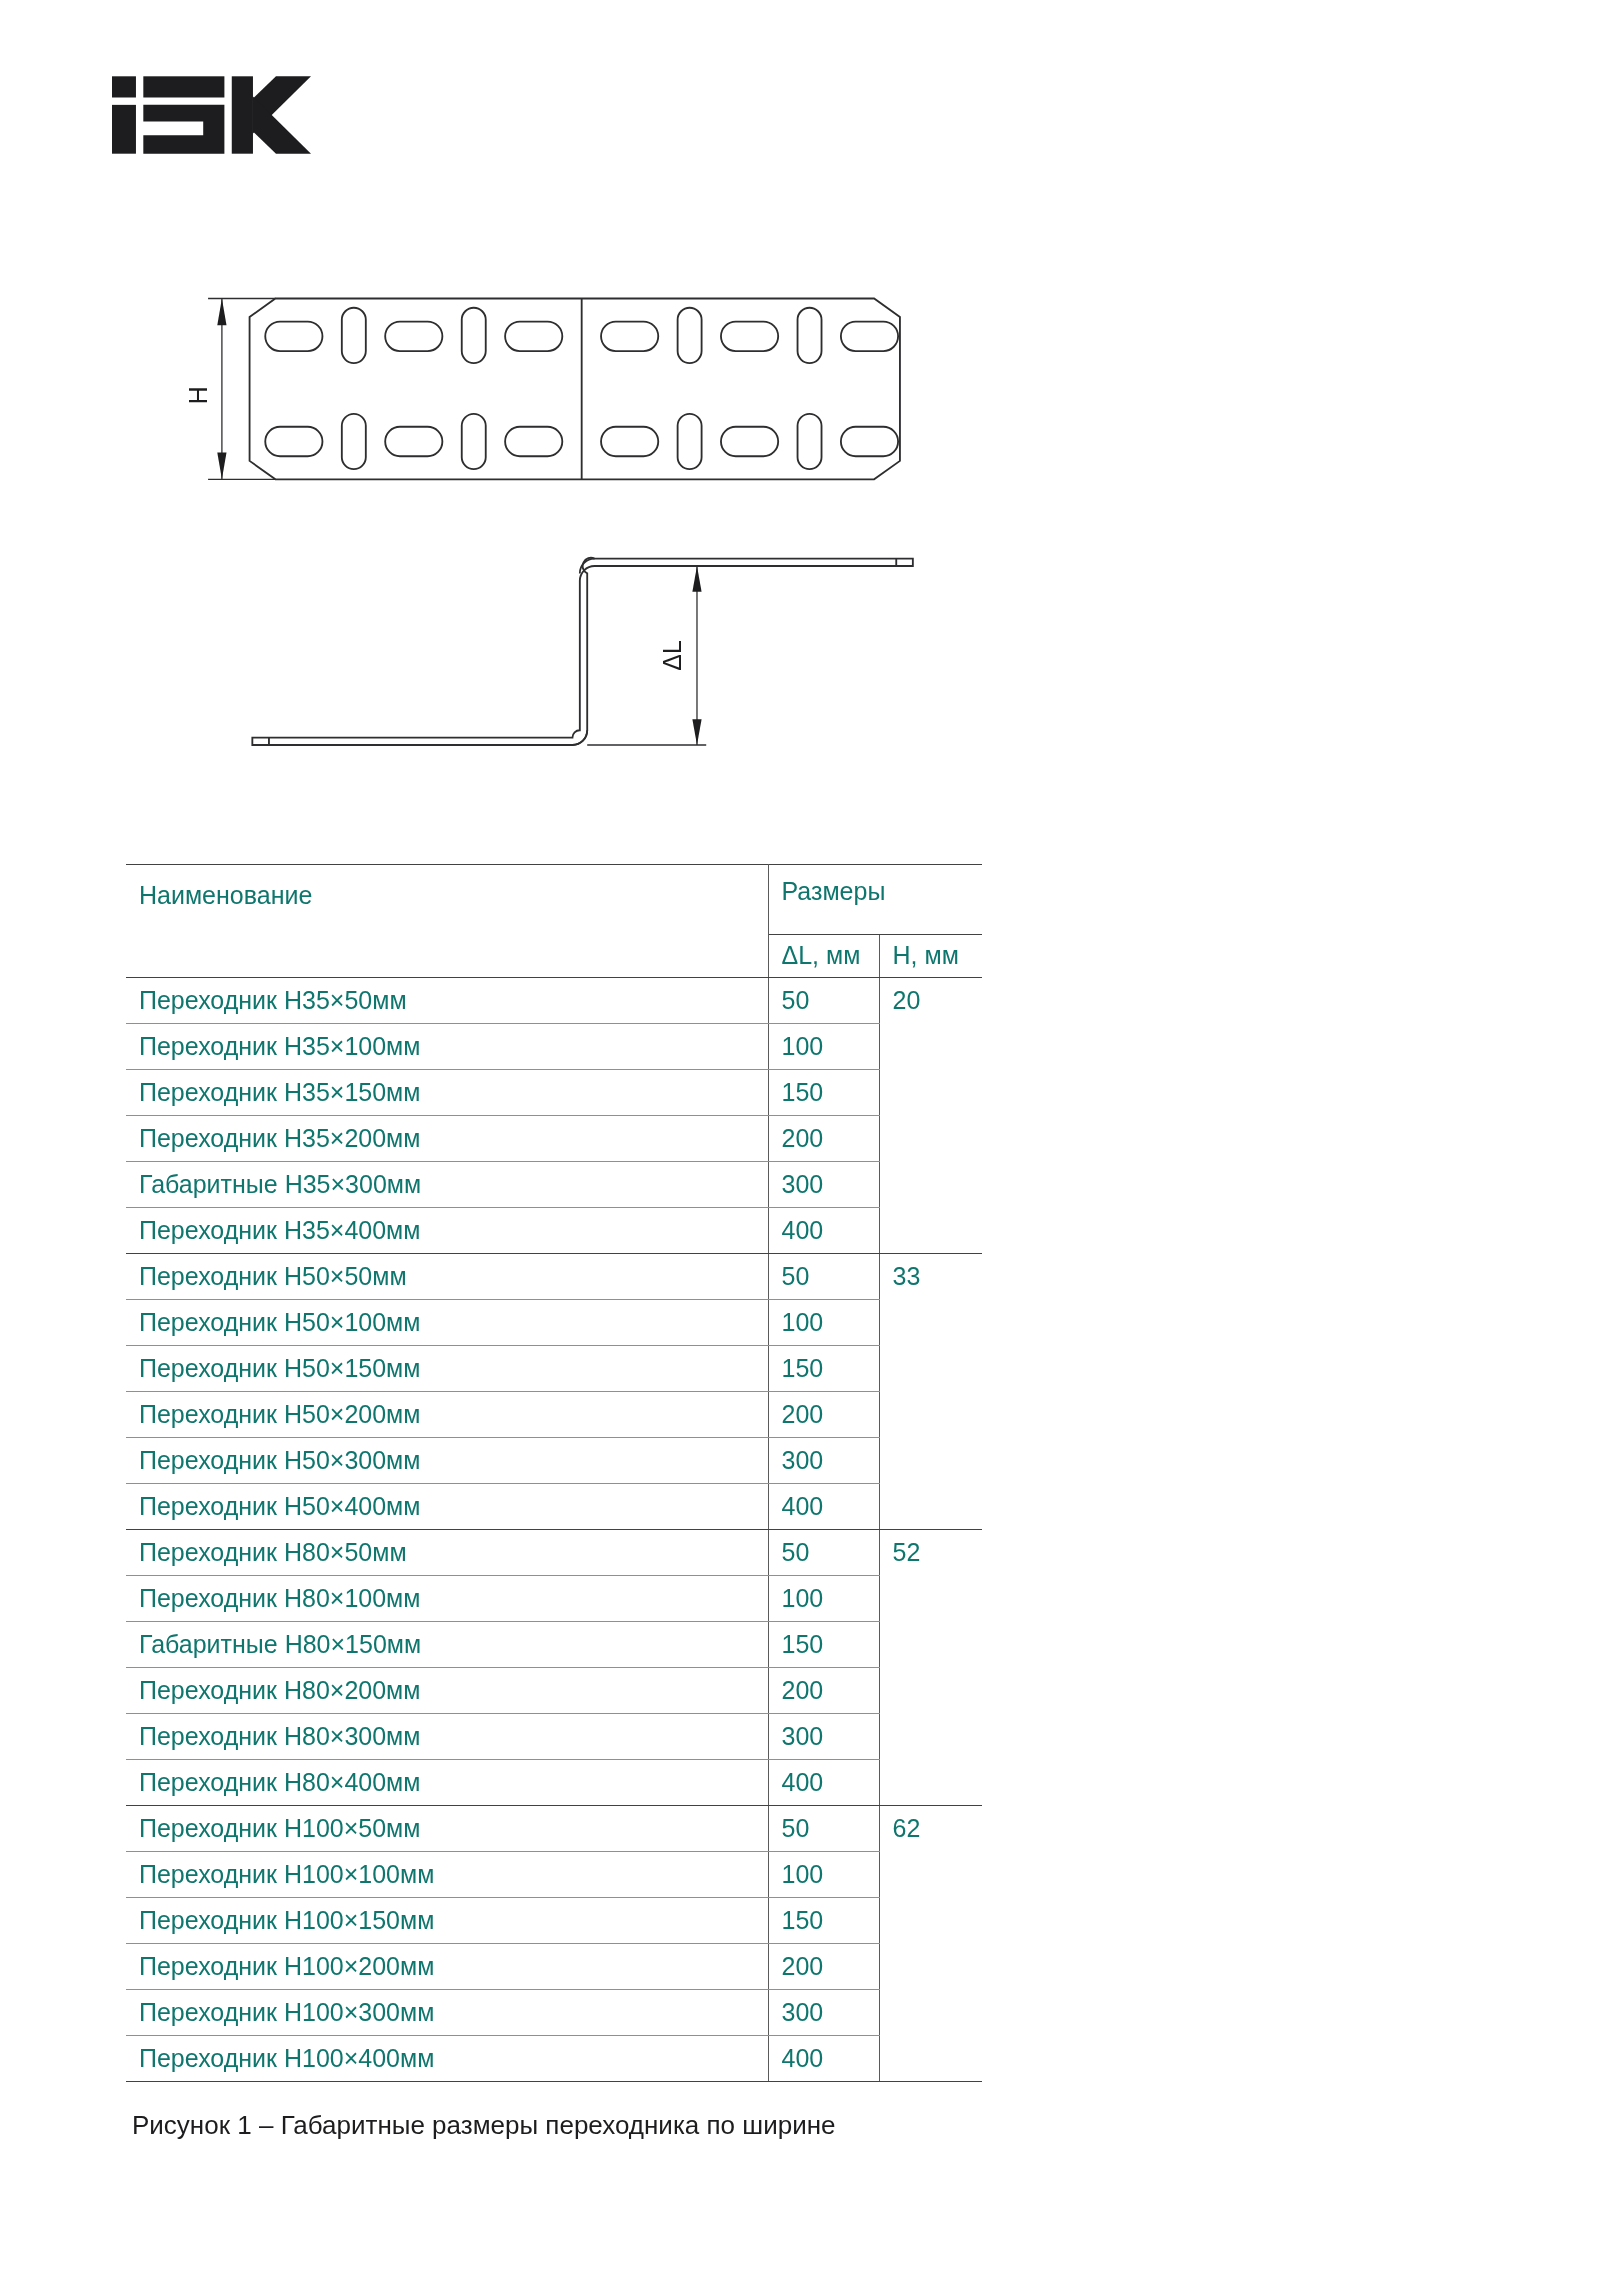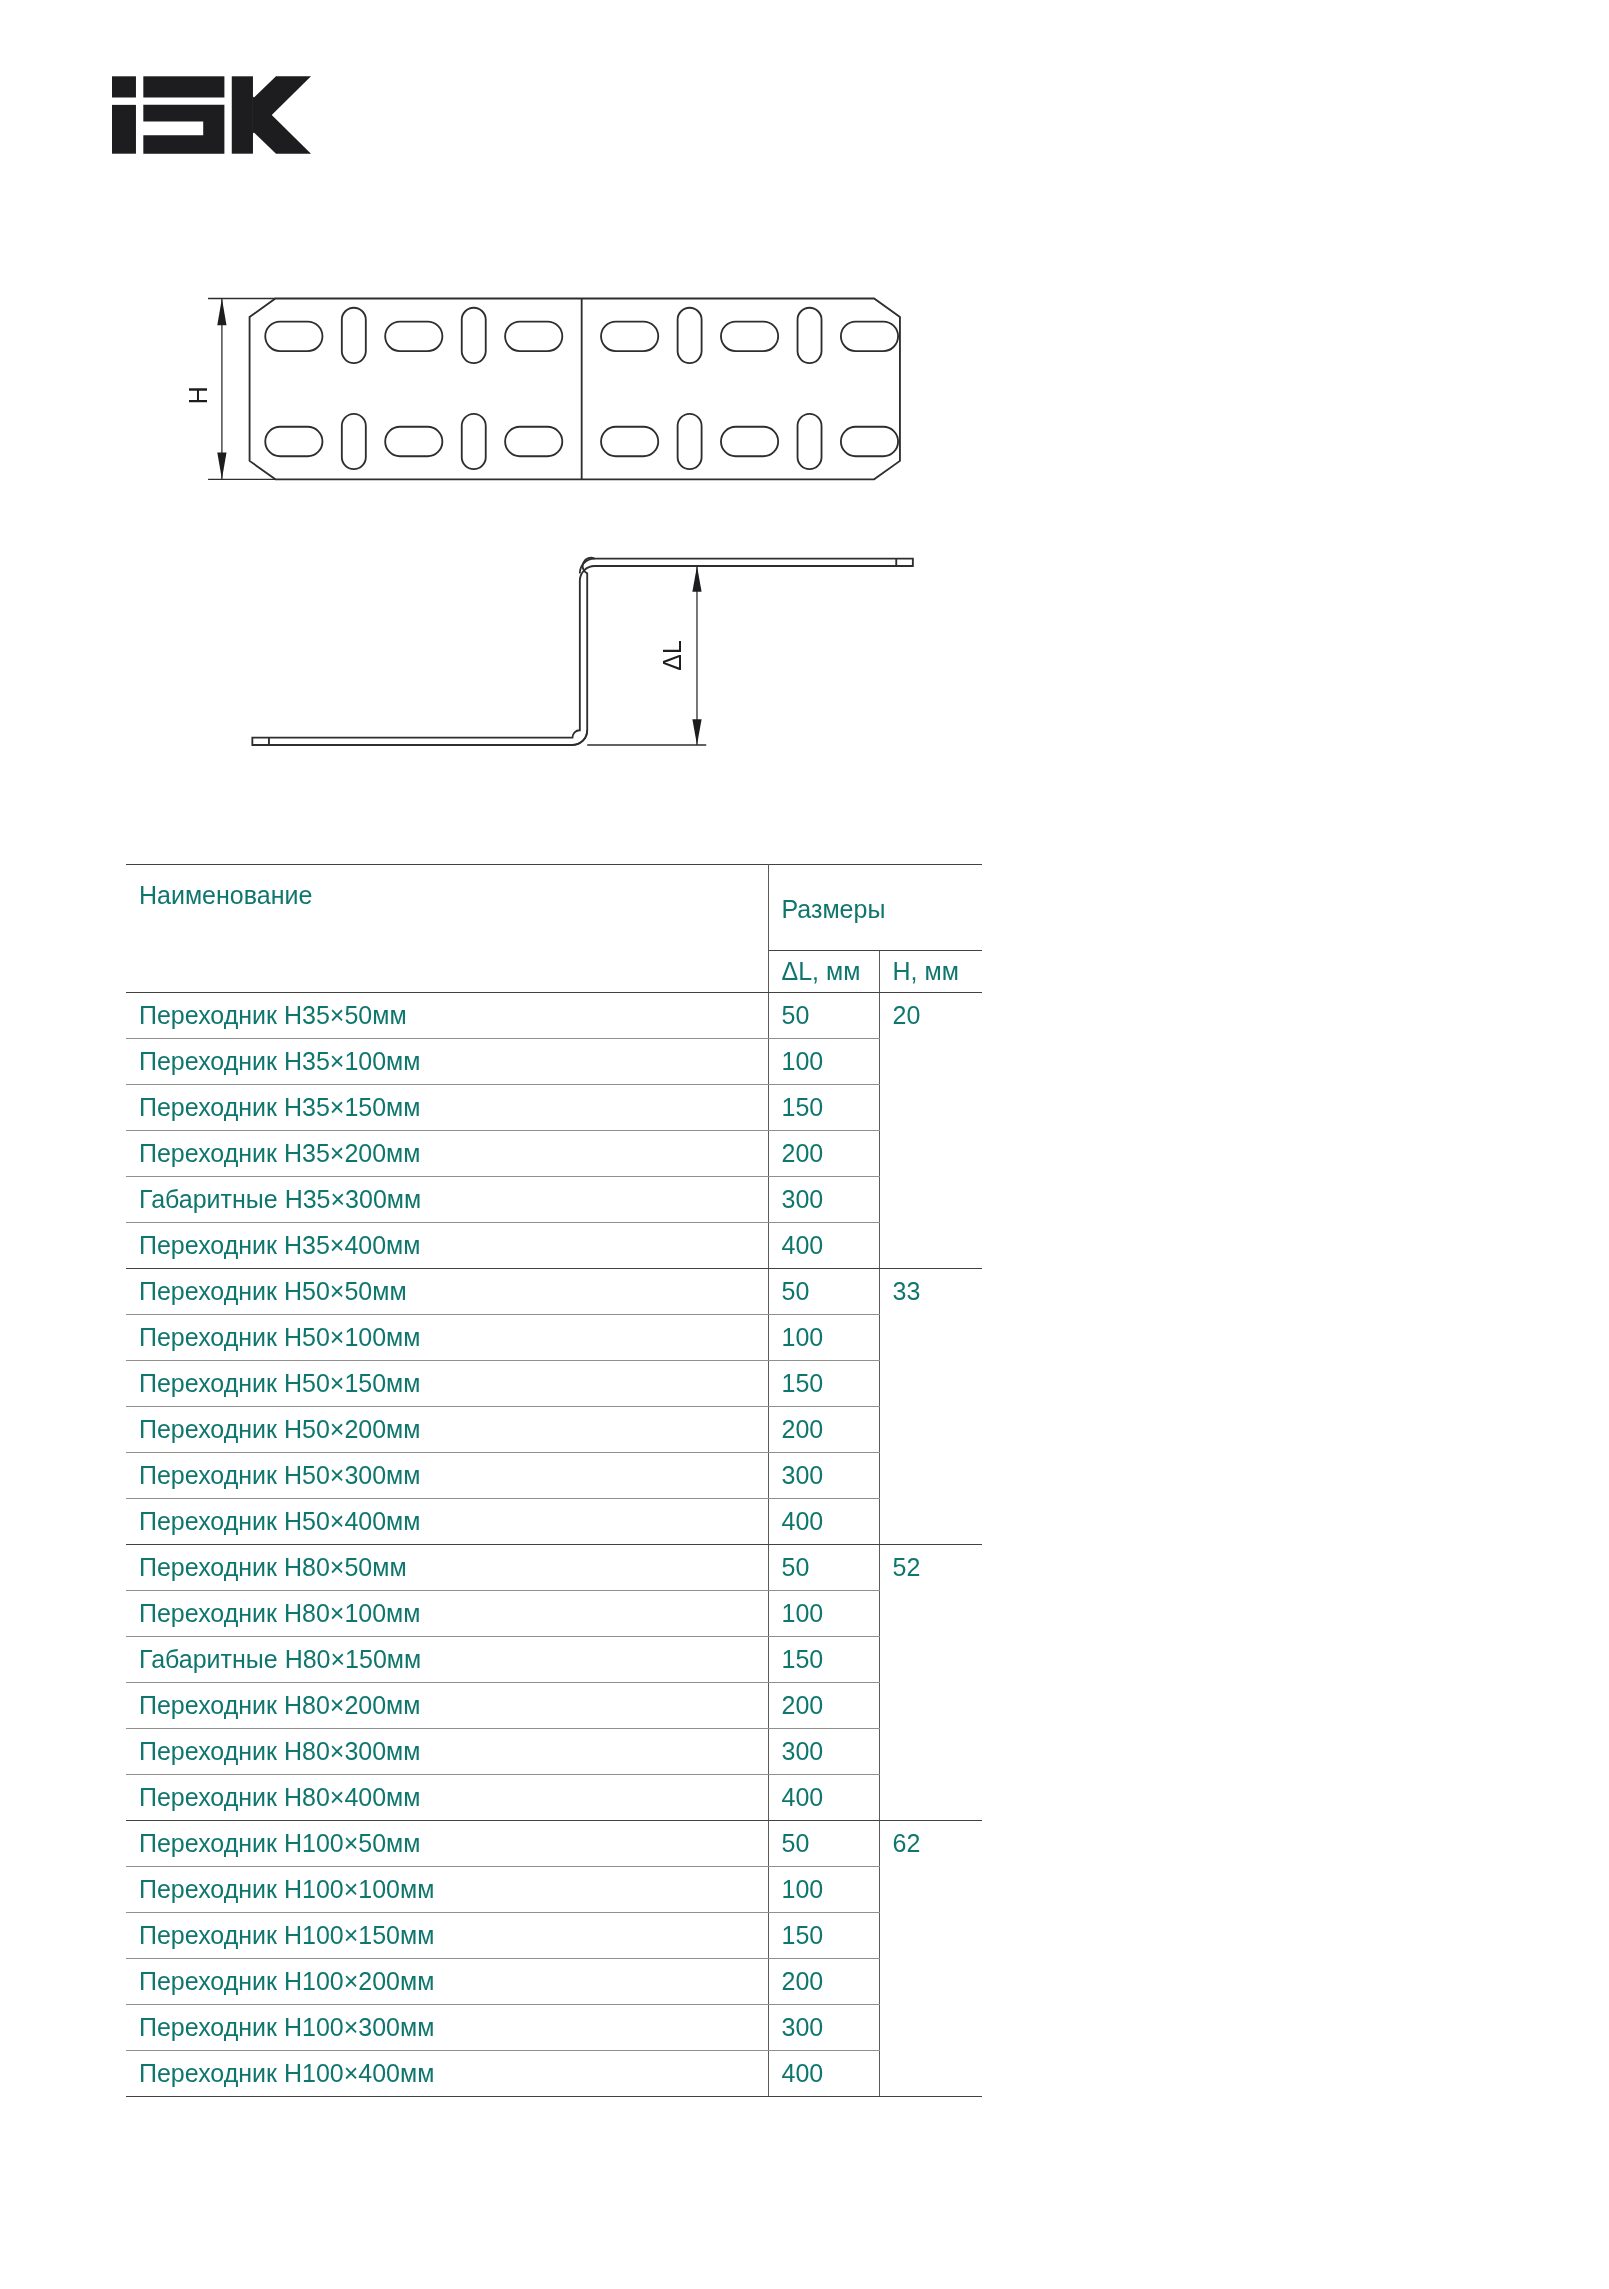--- a/index.html
+++ b/index.html
@@ -33,21 +33,21 @@
   .dim-table col.c-h{width:103px;}
   .dim-table th{font-weight:normal;text-align:left;}
   .dim-table td,.dim-table th{padding:0 3.7px 0 13px;}
   th.h-name{
     height:96px;vertical-align:top;padding-top:15.7px;
     border-top:1.8px solid #424242;
     border-right:0.9px solid #5a5a5a;
     border-bottom:1.8px solid #424242;
   }
   th.h-sizes{
-    height:55px;vertical-align:top;padding-top:30px;
+    height:55px;vertical-align:top;padding-top:12px;
     border-top:1.8px solid #424242;
     border-bottom:1.8px solid #424242;
   }
   th.h-dl{
     height:41px;vertical-align:middle;
     border-right:0.9px solid #5a5a5a;
     border-bottom:1.8px solid #424242;
   }
   th.h-h{
     height:41px;vertical-align:middle;
@@ -251,15 +251,16 @@
           <td class="c1">Переходник H100×300мм</td>
           <td class="c2">300</td>
         </tr>
         <tr class="group-end">
           <td class="c1">Переходник H100×400мм</td>
           <td class="c2">400</td>
         </tr>
       </tbody>
   </table>
 
+  <div class="fig-caption">Рисунок 1 – Габаритные размеры переходника по ширине</div>
 
 </div>
 
 
 </body></html>

